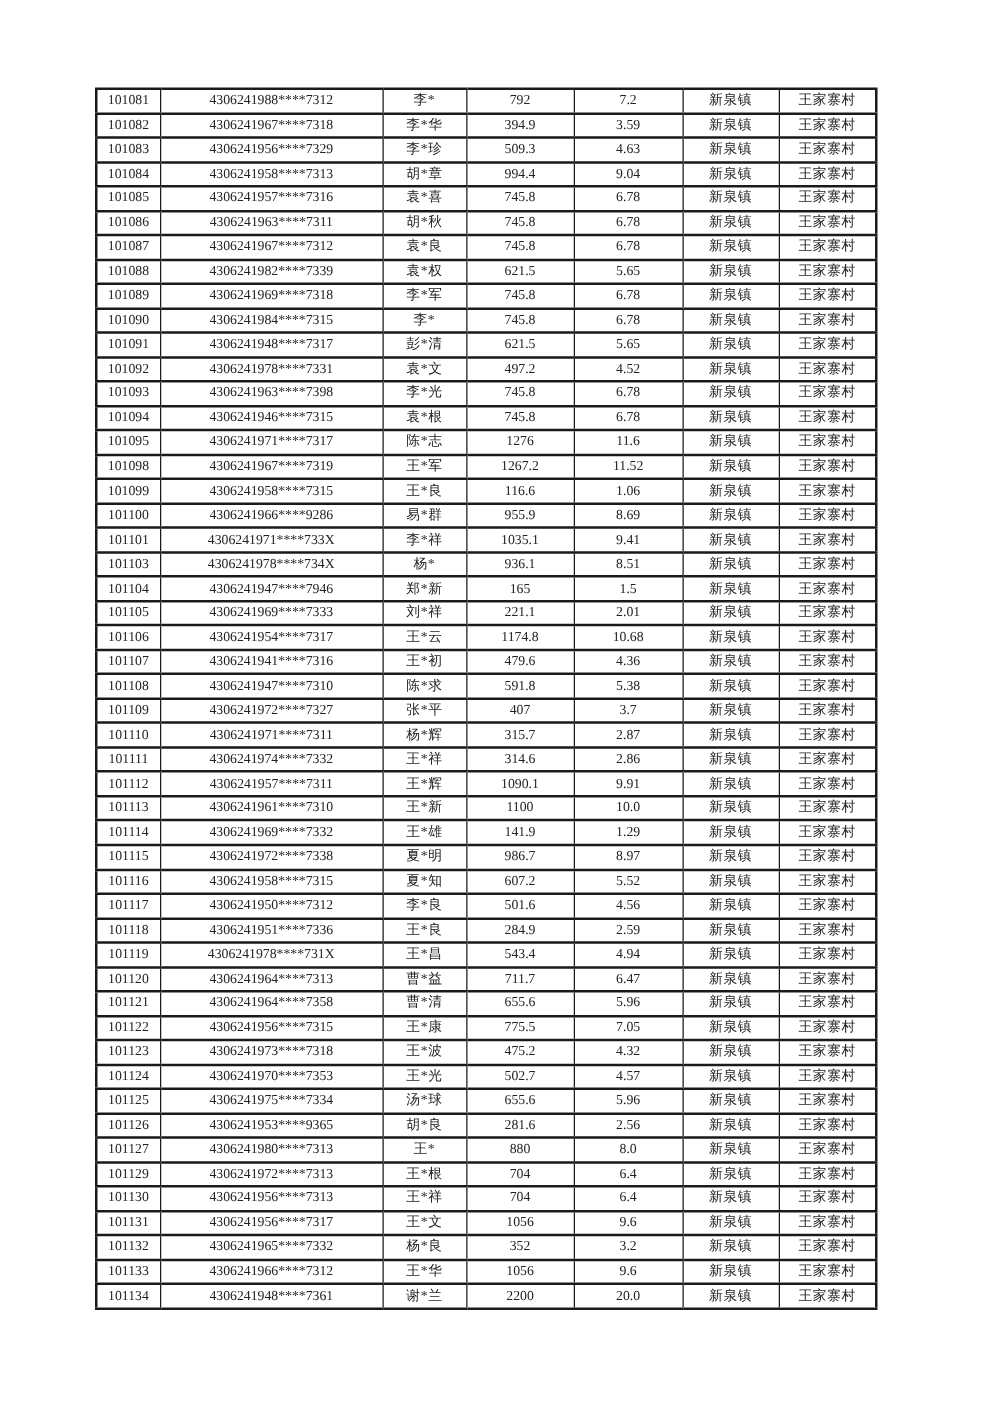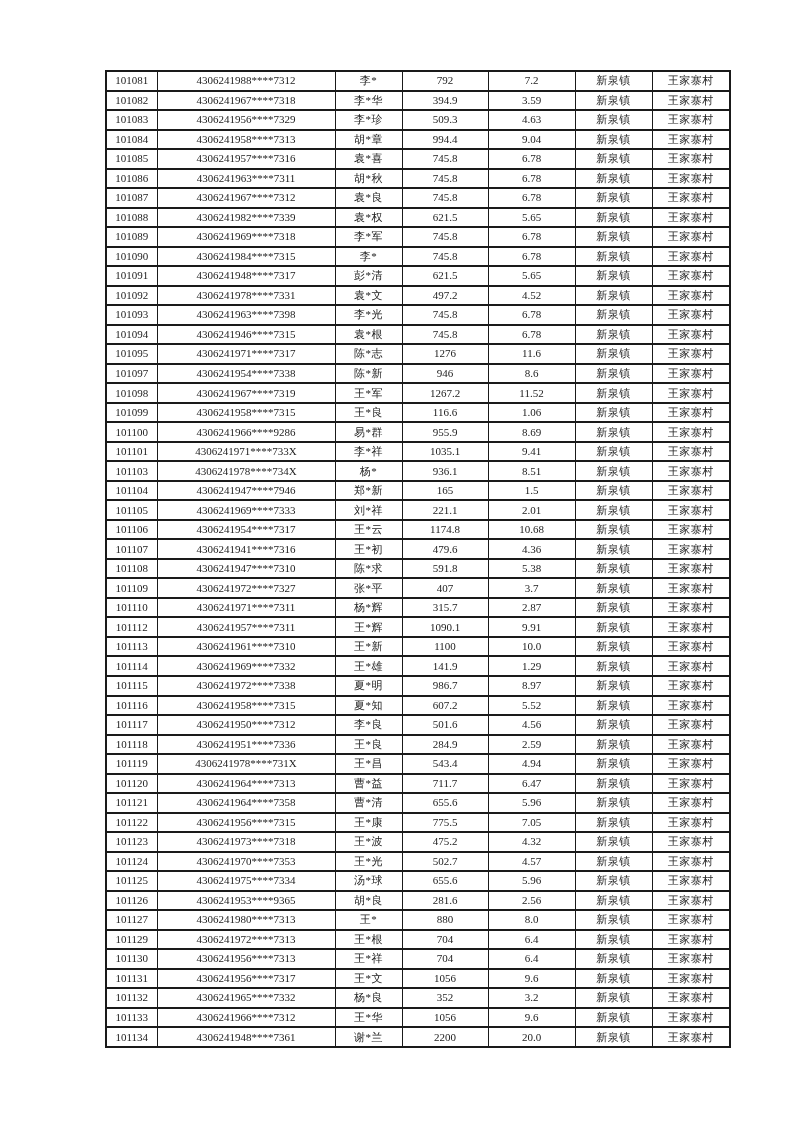--- a/index.html
+++ b/index.html
@@ -10,21 +10,21 @@
   .page {
     position: relative;
     width: 794px;
     height: 1122px;
     background: #ffffff;
     overflow: hidden;
     font-family: "Liberation Serif", "DejaVu Serif", serif;
   }
   table.record-table {
     position: absolute;
-    left: 105px;
+    left: 76px;
     top: 70px;
     width: 624px;
     height: 978px;
     border-collapse: collapse;
     table-layout: fixed;
     border: 2px solid #1a1a1a;
   }
   table.record-table td {
     border: 1px solid #1a1a1a;
     border-top-width: 2px;
@@ -188,29 +188,20 @@
         <tr>
           <td class="c-seq">101095</td>
           <td class="c-id">4306241971****7317</td>
           <td class="c-name">陈*志</td>
           <td class="c-amount">1276</td>
           <td class="c-area">11.6</td>
           <td class="c-town">新泉镇</td>
           <td class="c-village">王家寨村</td>
         </tr>
         <tr>
-          <td class="c-seq">101097</td>
-          <td class="c-id">4306241954****7338</td>
-          <td class="c-name">陈*新</td>
-          <td class="c-amount">946</td>
-          <td class="c-area">8.6</td>
-          <td class="c-town">新泉镇</td>
-          <td class="c-village">王家寨村</td>
-        </tr>
-        <tr>
           <td class="c-seq">101098</td>
           <td class="c-id">4306241967****7319</td>
           <td class="c-name">王*军</td>
           <td class="c-amount">1267.2</td>
           <td class="c-area">11.52</td>
           <td class="c-town">新泉镇</td>
           <td class="c-village">王家寨村</td>
         </tr>
         <tr>
           <td class="c-seq">101099</td>
@@ -305,20 +296,29 @@
         <tr>
           <td class="c-seq">101110</td>
           <td class="c-id">4306241971****7311</td>
           <td class="c-name">杨*辉</td>
           <td class="c-amount">315.7</td>
           <td class="c-area">2.87</td>
           <td class="c-town">新泉镇</td>
           <td class="c-village">王家寨村</td>
         </tr>
         <tr>
+          <td class="c-seq">101111</td>
+          <td class="c-id">4306241974****7332</td>
+          <td class="c-name">王*祥</td>
+          <td class="c-amount">314.6</td>
+          <td class="c-area">2.86</td>
+          <td class="c-town">新泉镇</td>
+          <td class="c-village">王家寨村</td>
+        </tr>
+        <tr>
           <td class="c-seq">101112</td>
           <td class="c-id">4306241957****7311</td>
           <td class="c-name">王*辉</td>
           <td class="c-amount">1090.1</td>
           <td class="c-area">9.91</td>
           <td class="c-town">新泉镇</td>
           <td class="c-village">王家寨村</td>
         </tr>
         <tr>
           <td class="c-seq">101113</td>

